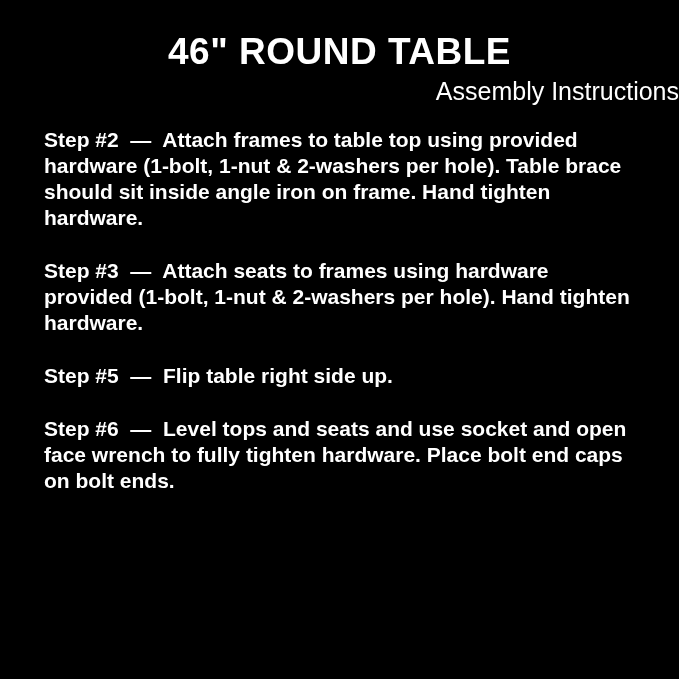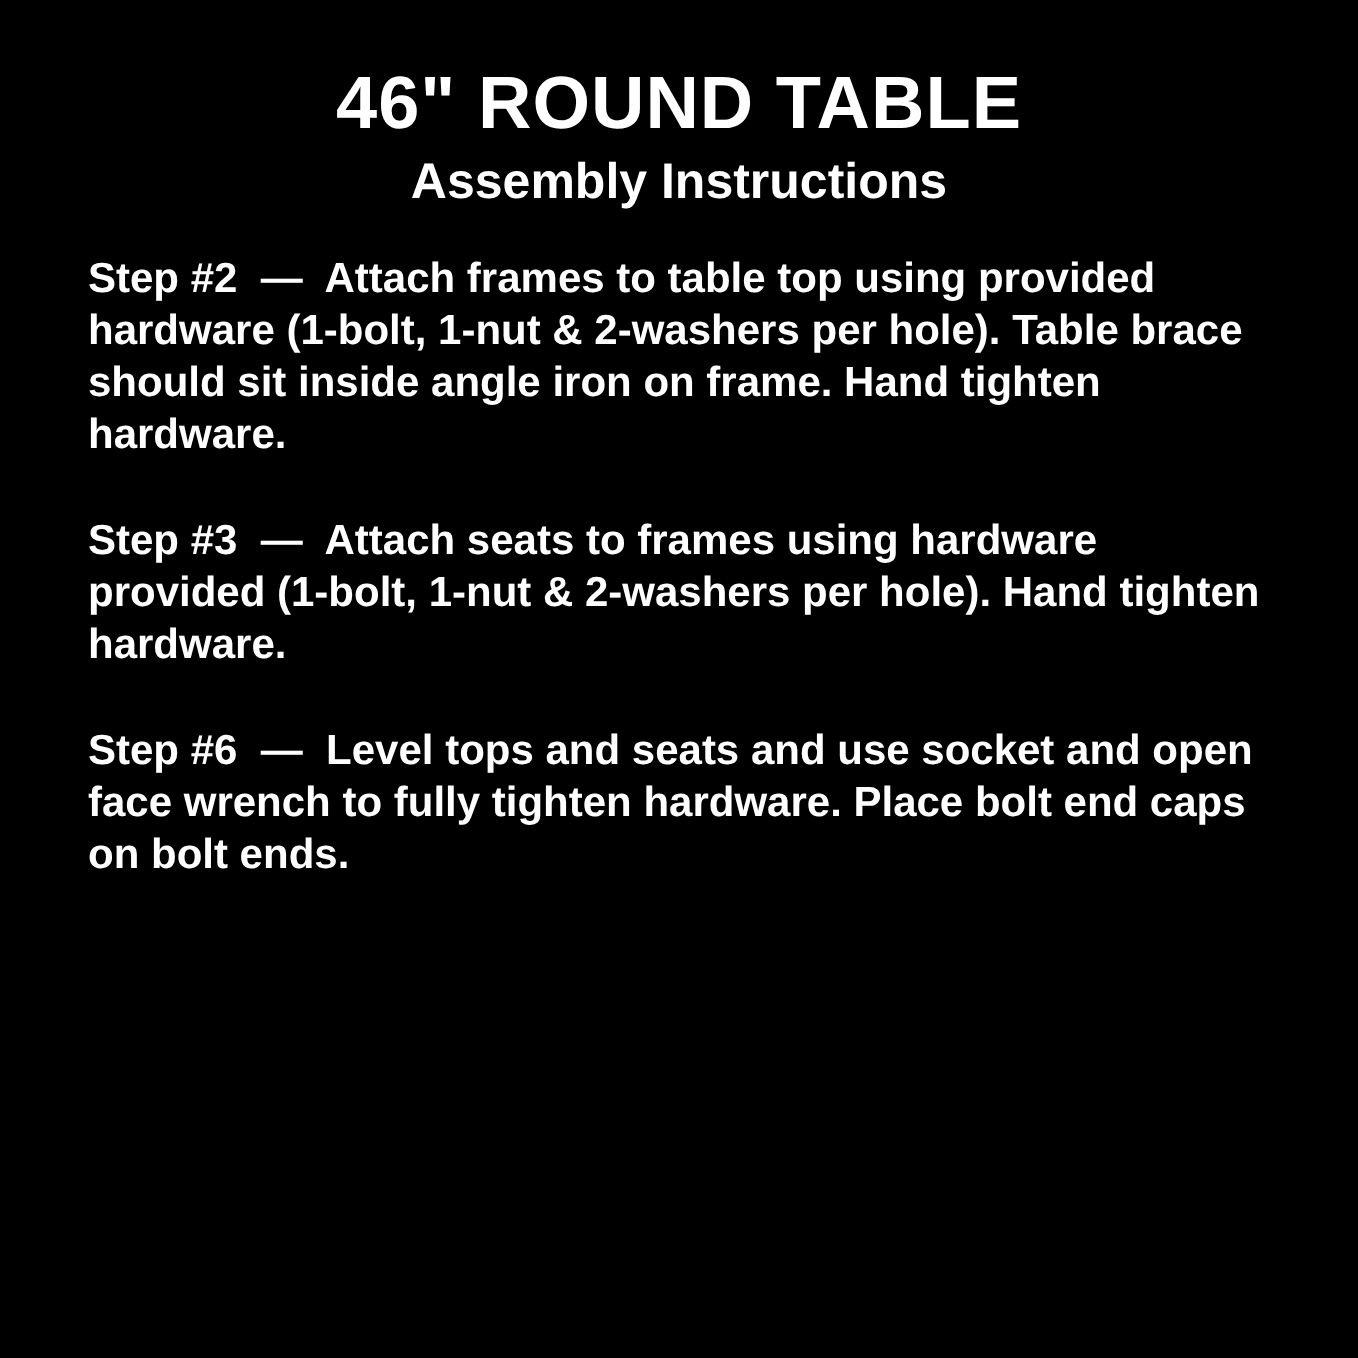--- a/index.html
+++ b/index.html
@@ -26,23 +26,24 @@
   }
   .title {
     font-size: 37px;
     font-weight: bold;
     letter-spacing: 0.5px;
     line-height: 1.1;
     margin: 0;
   }
   .subtitle {
     font-size: 25px;
-    font-weight: bold;
+    font-weight: normal;
     line-height: 1.15;
     margin: 4px 0 0 0;
+    text-align: right;
   }
   .steps {
     width: 596px;
     margin: 0 auto 0 44px;
   }
   .step {
     font-size: 21px;
     font-weight: bold;
     line-height: 26px;
     margin: 0 0 27px 0;
@@ -53,15 +54,16 @@
 <body>
 
 <div class="sheet">
   <div class="header">
     <h1 class="title">46" ROUND TABLE</h1>
     <h2 class="subtitle">Assembly Instructions</h2>
   </div>
   <div class="steps">
     <p class="step">Step #2  —  Attach frames to table top using provided hardware (1-bolt, 1-nut &amp; 2-washers per hole). Table brace should sit inside angle iron on frame. Hand tighten hardware.</p>
     <p class="step">Step #3  —  Attach seats to frames using hardware provided (1-bolt, 1-nut &amp; 2-washers per hole). Hand tighten hardware.</p>
+    <p class="step">Step #5  —  Flip table right side up.</p>
     <p class="step">Step #6  —  Level tops and seats and use socket and open face wrench to fully tighten hardware. Place bolt end caps on bolt ends.</p>
   </div>
 </div>
 
 </body></html>

